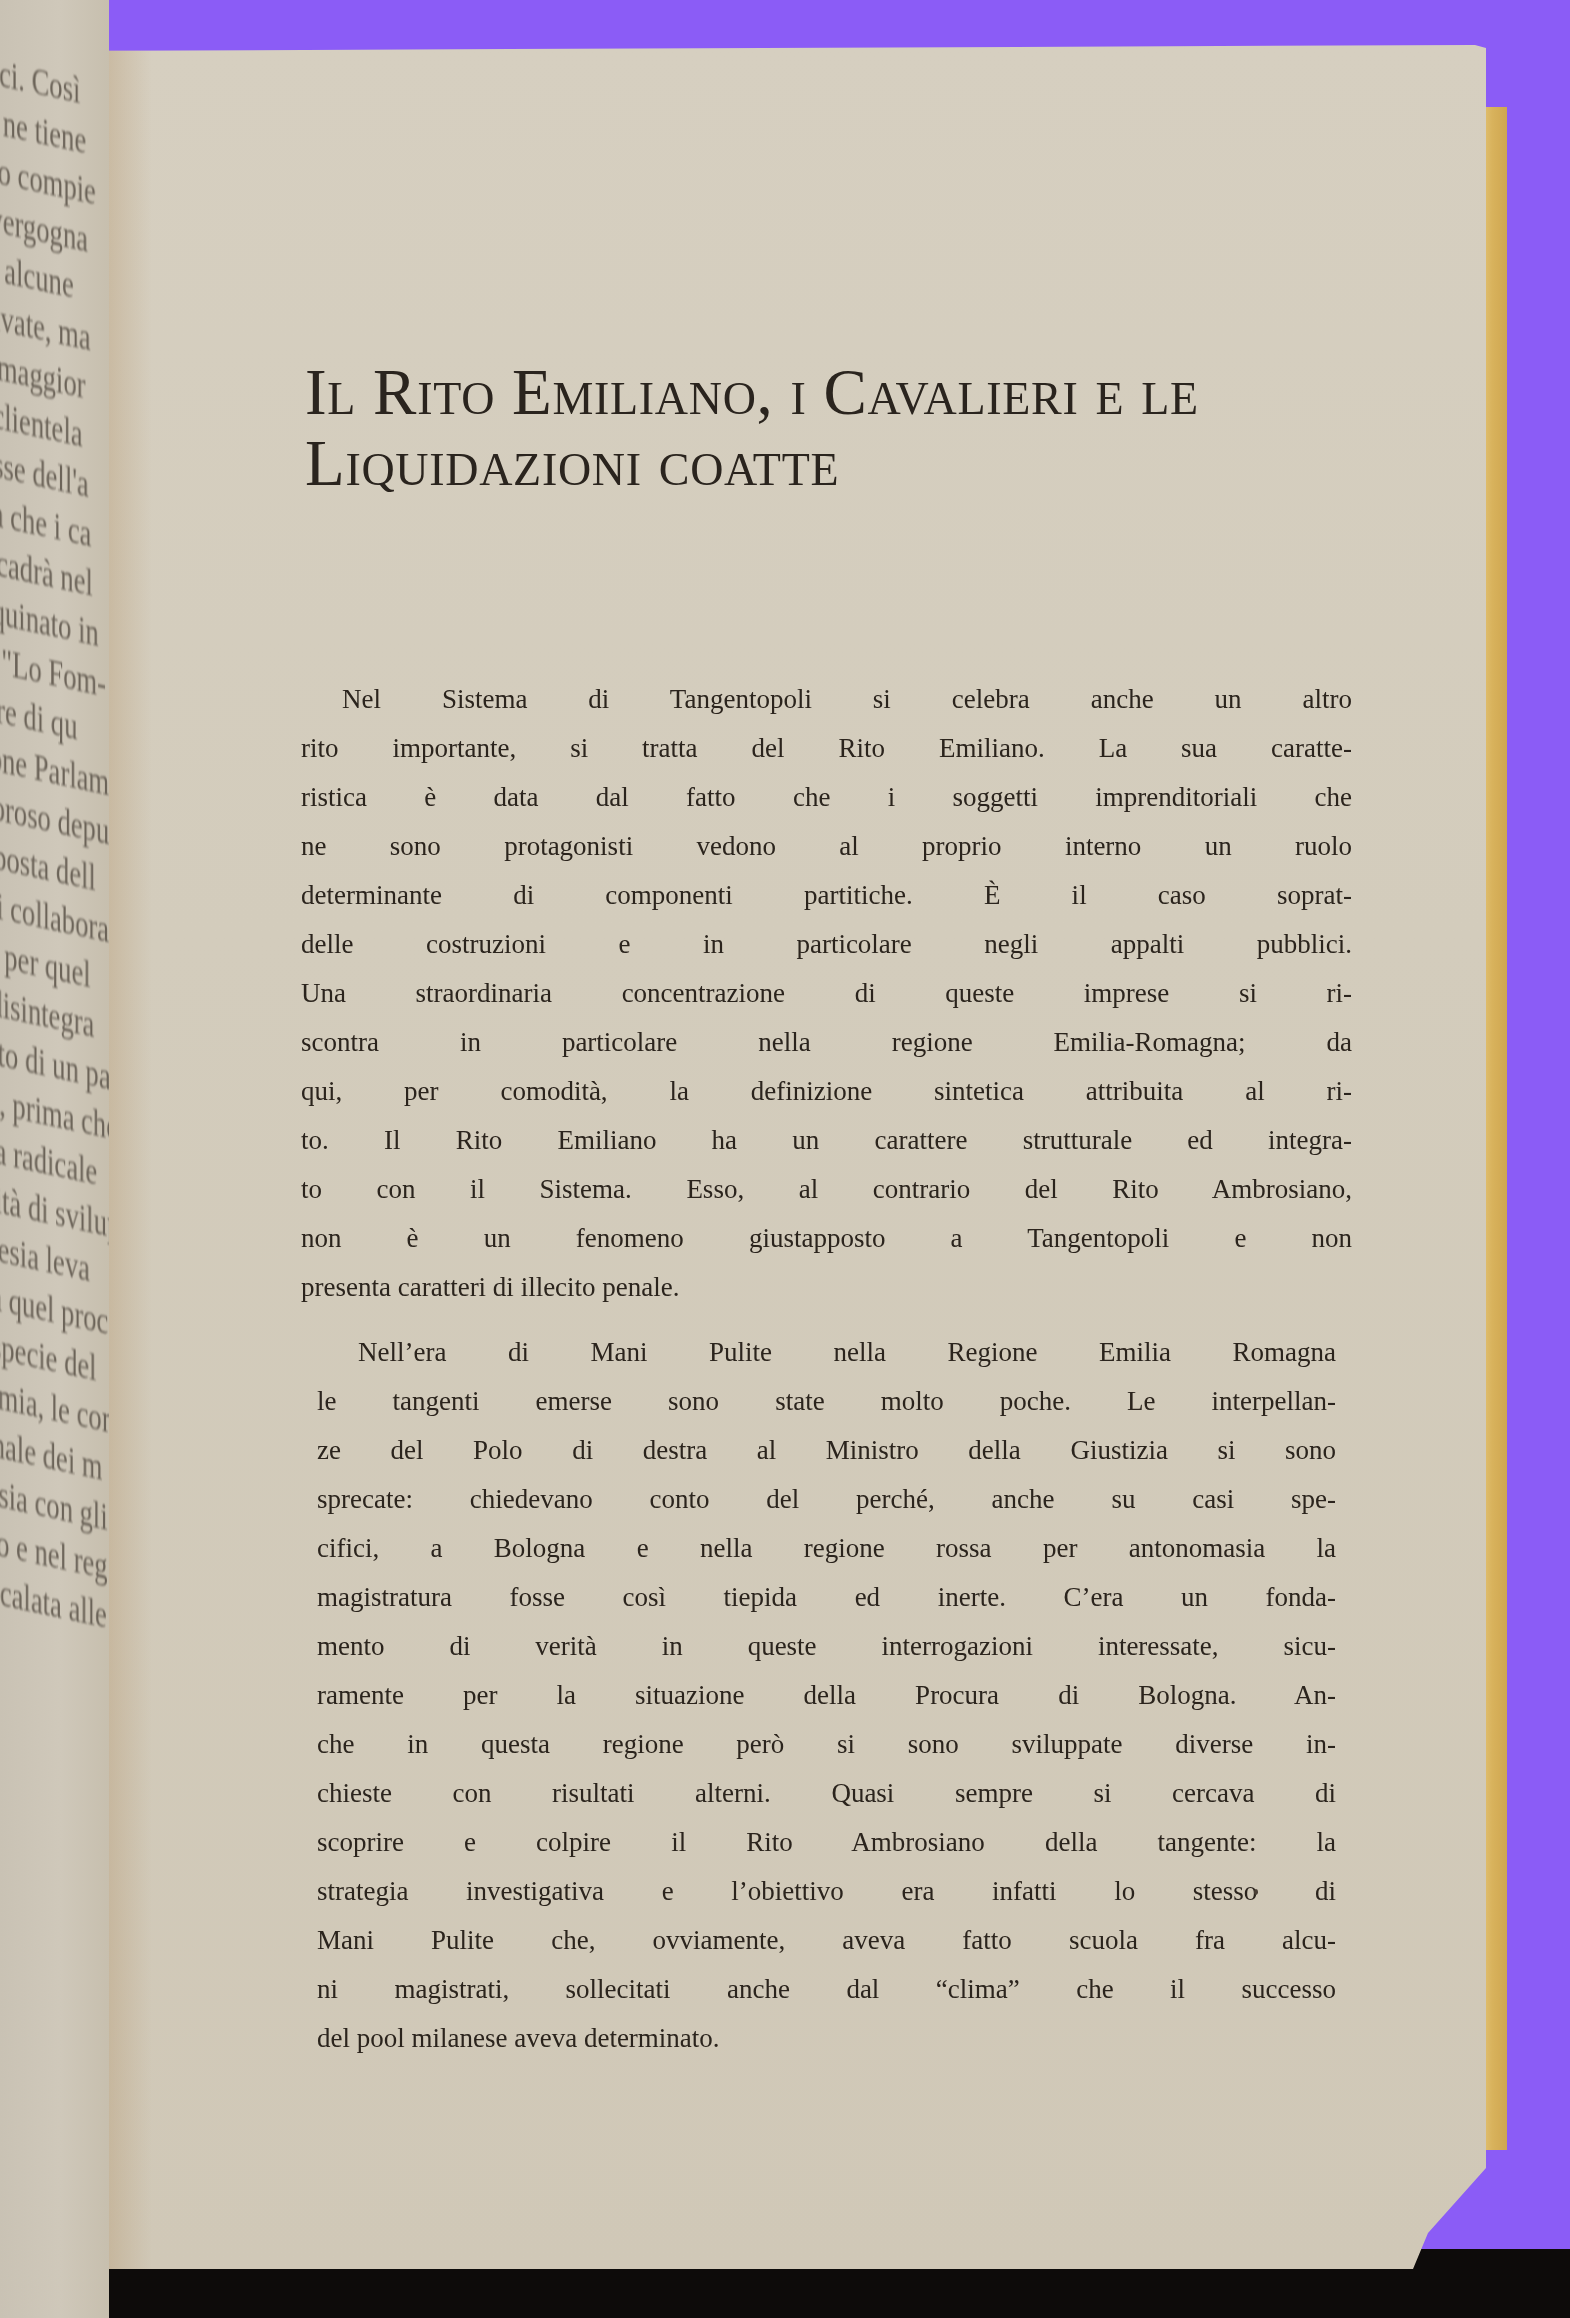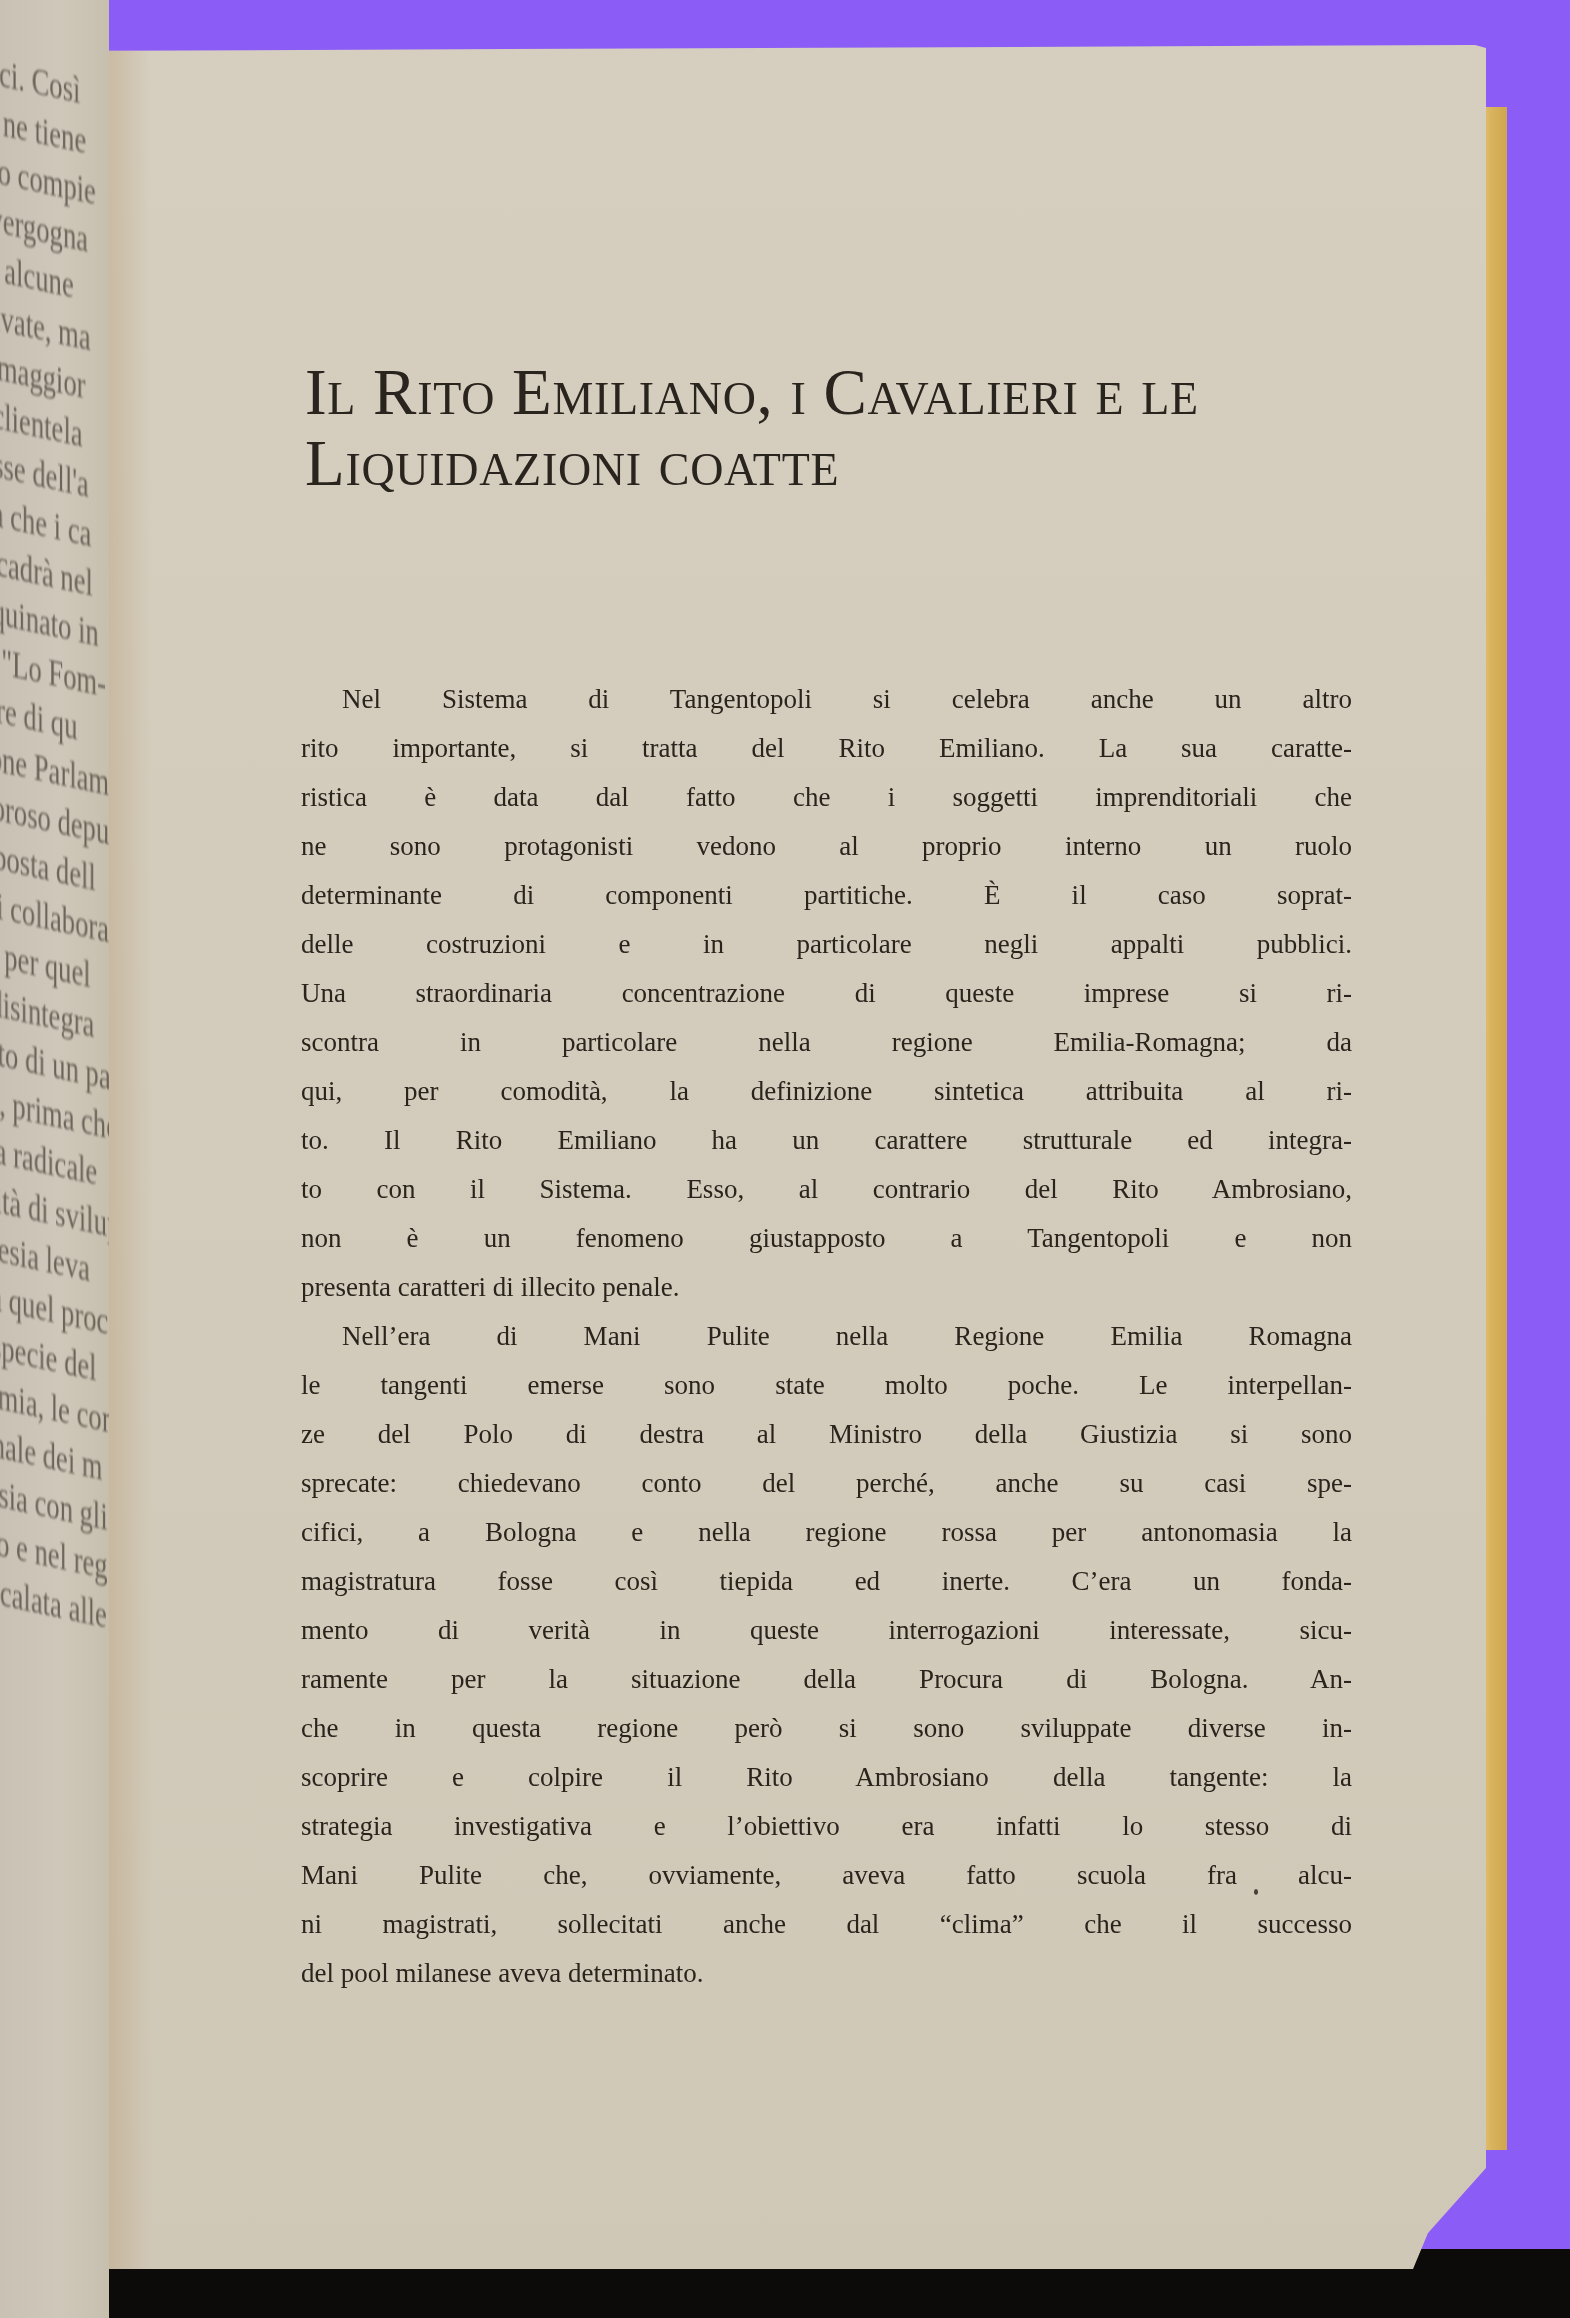--- a/index.html
+++ b/index.html
@@ -122,30 +122,31 @@
           <span class="line">determinante di componenti partitiche. È il caso soprat-</span>
           <span class="line">delle costruzioni e in particolare negli appalti pubblici.</span>
           <span class="line">Una straordinaria concentrazione di queste imprese si ri-</span>
           <span class="line">scontra in particolare nella regione Emilia-Romagna; da</span>
           <span class="line">qui, per comodità, la definizione sintetica attribuita al ri-</span>
           <span class="line">to. Il Rito Emiliano ha un carattere strutturale ed integra-</span>
           <span class="line">to con il Sistema. Esso, al contrario del Rito Ambrosiano,</span>
           <span class="line">non è un fenomeno giustapposto a Tangentopoli e non</span>
           <span class="line last">presenta caratteri di illecito penale.</span>
         </p>
-        <p style="margin: 0px;">
+        <p style="margin: 16px;">
           <span class="line indent">Nell’era di Mani Pulite nella Regione Emilia Romagna</span>
           <span class="line">le tangenti emerse sono state molto poche. Le interpellan-</span>
           <span class="line">ze del Polo di destra al Ministro della Giustizia si sono</span>
           <span class="line">sprecate: chiedevano conto del perché, anche su casi spe-</span>
           <span class="line">cifici, a Bologna e nella regione rossa per antonomasia la</span>
           <span class="line">magistratura fosse così tiepida ed inerte. C’era un fonda-</span>
           <span class="line">mento di verità in queste interrogazioni interessate, sicu-</span>
           <span class="line">ramente per la situazione della Procura di Bologna. An-</span>
           <span class="line">che in questa regione però si sono sviluppate diverse in-</span>
+          <span class="line">chieste con risultati alterni. Quasi sempre si cercava di</span>
           <span class="line">scoprire e colpire il Rito Ambrosiano della tangente: la</span>
           <span class="line">strategia investigativa e l’obiettivo era infatti lo stesso di</span>
           <span class="line">Mani Pulite che, ovviamente, aveva fatto scuola fra alcu-</span>
           <span class="line">ni magistrati, sollecitati anche dal “clima” che il successo</span>
           <span class="line last">del pool milanese aveva determinato.</span>
         </p>
       </div>
 
     <div class="speck" style="left:1145px; top:1844px;"></div>
   </div>

